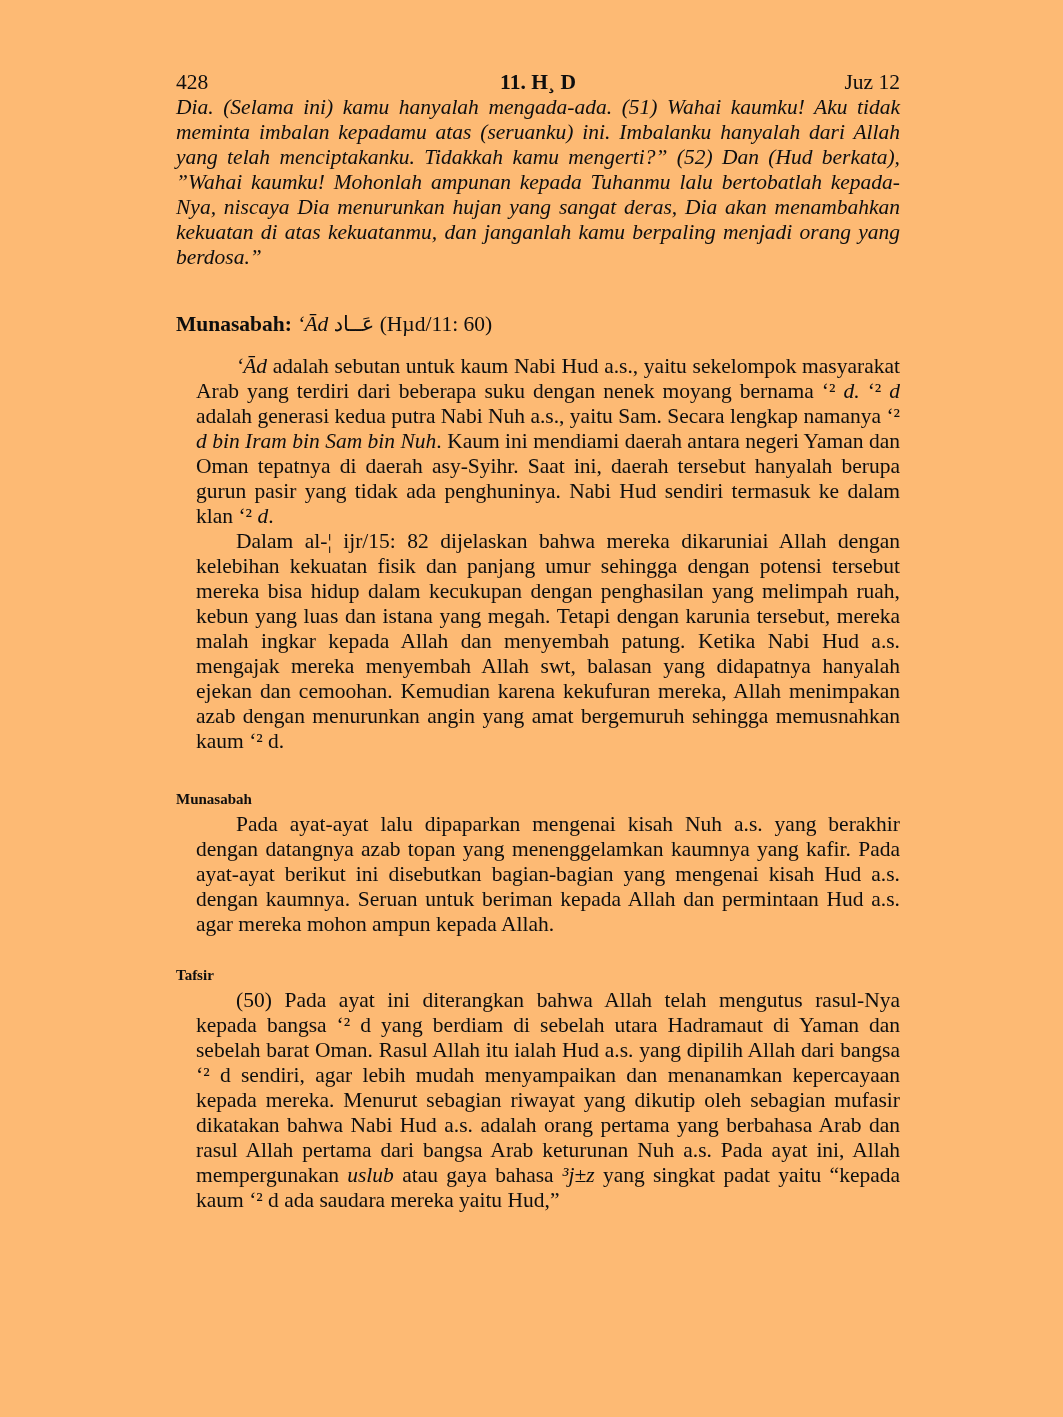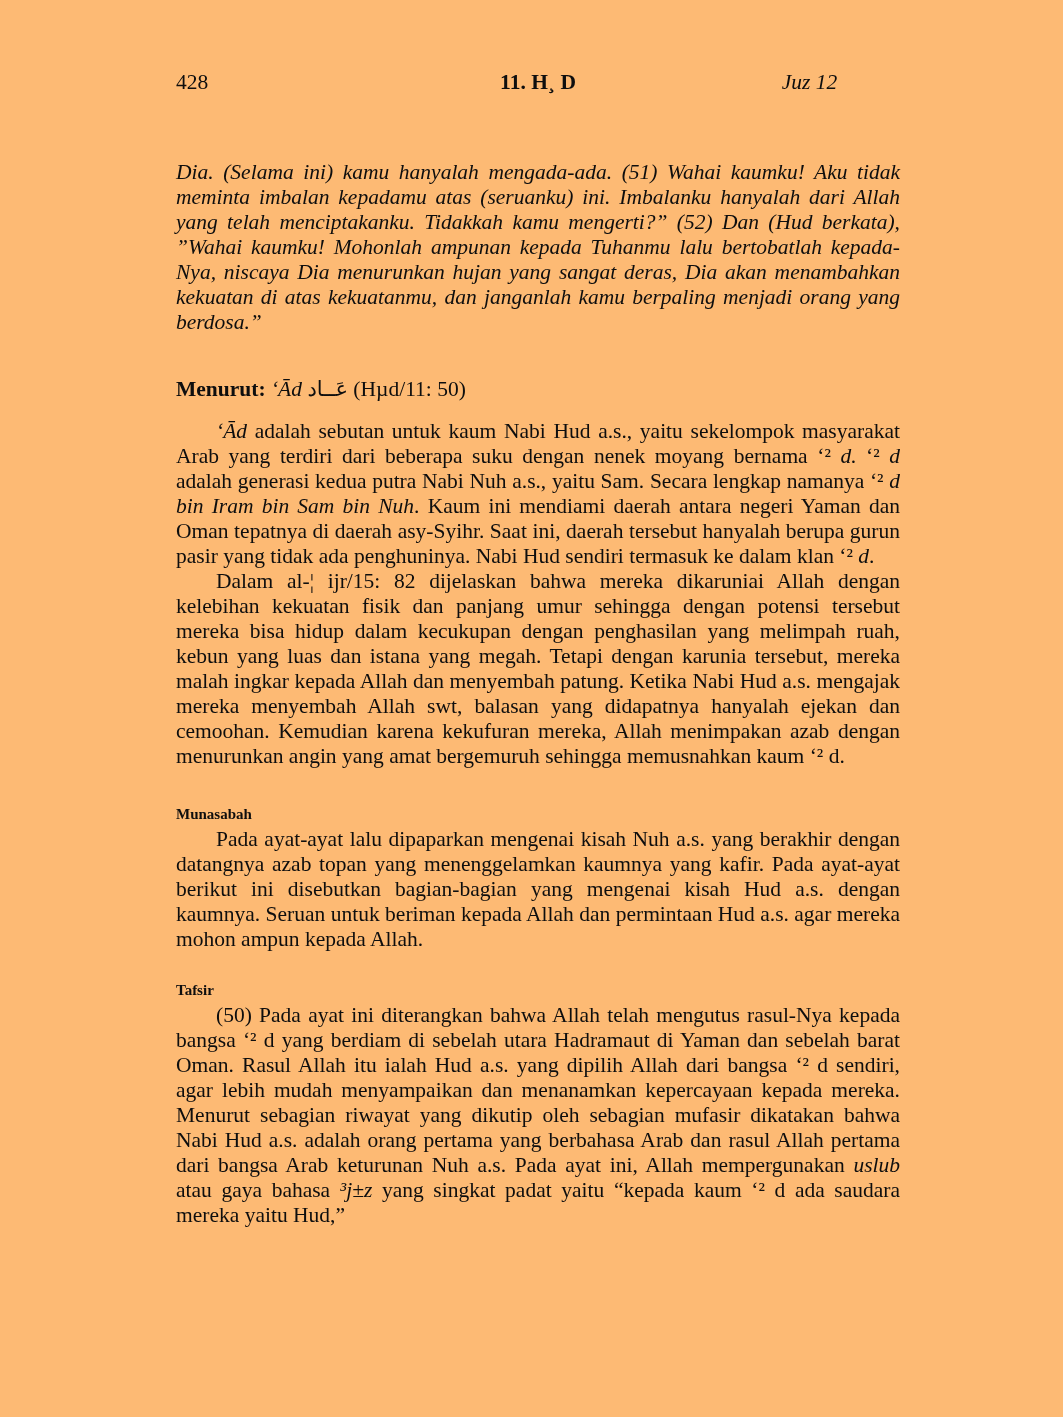--- a/index.html
+++ b/index.html
@@ -20,34 +20,34 @@
     color: #0e0e0e;
     overflow: hidden;
   }
   .running-header {
     display: flex;
     align-items: baseline;
     width: 100%;
   }
   .running-header .hleft  { width: 25%; text-align: left; }
   .running-header .hmid   { width: 50%; text-align: center; font-weight: bold; }
-  .running-header .hright { width: 25%; text-align: center; font-style: italic; }
+  .running-header .hright { width: 25%; text-align: right; }
 
   p { margin: 0; text-align: justify; }
 
   .verse {
-    margin-top: 65px;
     font-style: italic;
   }
   .kosakata-heading {
     margin-top: 42px;
     text-align: left;
   }
   .body-para {
     text-indent: 40px;
+    margin-left: 20px;
   }
   .first-body-para { margin-top: 17px; }
   .section-heading {
     margin: 0;
     font-size: 15px;
     line-height: 25px;
     font-weight: 700;
     text-align: left;
   }
   .munasabah-heading { margin-top: 33px; }
@@ -70,21 +70,21 @@
 <div class="page">
 
   <div class="running-header">
     <span class="hleft">428</span>
     <span class="hmid">11. H¸ D</span>
     <span class="hright">Juz 12</span>
   </div>
 
   <p class="verse"><span class="i">Dia. (Selama ini) kamu hanyalah mengada-ada. (51) Wahai kaumku! Aku tidak meminta imbalan kepadamu atas (seruanku) ini. Imbalanku hanyalah dari Allah yang telah menciptakanku. Tidakkah kamu mengerti?” (52) Dan (Hud berkata), ”Wahai kaumku! Mohonlah ampunan kepada Tuhanmu lalu bertobatlah kepada-Nya, niscaya Dia menurunkan hujan yang sangat deras, Dia akan menambahkan kekuatan di atas kekuatanmu, dan janganlah kamu berpaling menjadi orang yang berdosa.”</span></p>
 
-  <p class="kosakata-heading"><span class="b">Menurut: </span><span class="i">‘Ād </span><span class="ar">عَــاد</span><span>  (Hµd/11: 50)</span></p>
+  <p class="kosakata-heading"><span class="b">Munasabah: </span><span class="i">‘Ād </span><span class="ar">عَــاد</span><span>  (Hµd/11: 60)</span></p>
 
   <p class="body-para first-body-para"><span class="i">‘Ād</span><span> adalah sebutan untuk kaum Nabi Hud a.s., yaitu sekelompok masyarakat Arab yang terdiri dari beberapa suku dengan nenek moyang bernama ‘² </span><span class="i">d.</span><span> ‘² </span><span class="i">d</span><span> adalah generasi kedua putra Nabi Nuh a.s., yaitu Sam. Secara lengkap namanya ‘² </span><span class="i">d bin Iram bin Sam bin Nuh</span><span>. Kaum ini mendiami daerah antara negeri Yaman dan Oman tepatnya di daerah asy-Syihr. Saat ini, daerah tersebut hanyalah berupa gurun pasir yang tidak ada penghuninya. Nabi Hud sendiri termasuk ke dalam klan ‘² </span><span class="i">d</span><span>.</span></p>
 
   <p class="body-para"><span>Dalam al-¦ ijr/15: 82 dijelaskan bahwa mereka dikaruniai Allah dengan kelebihan kekuatan fisik dan panjang umur sehingga dengan potensi tersebut mereka bisa hidup dalam kecukupan dengan penghasilan yang melimpah ruah, kebun yang luas dan istana yang megah. Tetapi dengan karunia tersebut, mereka malah ingkar kepada Allah dan menyembah patung. Ketika Nabi Hud a.s. mengajak mereka menyembah Allah swt, balasan yang didapatnya hanyalah ejekan dan cemoohan. Kemudian karena kekufuran mereka, Allah menimpakan azab dengan menurunkan angin yang amat bergemuruh sehingga memusnahkan kaum ‘² d.</span></p>
 
   <h3 class="section-heading munasabah-heading">Munasabah</h3>
 
   <p class="body-para"><span>Pada ayat-ayat lalu dipaparkan mengenai kisah Nuh a.s. yang berakhir dengan datangnya azab topan yang menenggelamkan kaumnya yang kafir. Pada ayat-ayat berikut ini disebutkan bagian-bagian yang mengenai kisah Hud a.s. dengan kaumnya. Seruan untuk beriman kepada Allah dan permintaan Hud a.s. agar mereka mohon ampun kepada Allah.</span></p>
 
   <h3 class="section-heading tafsir-heading">Tafsir</h3>

